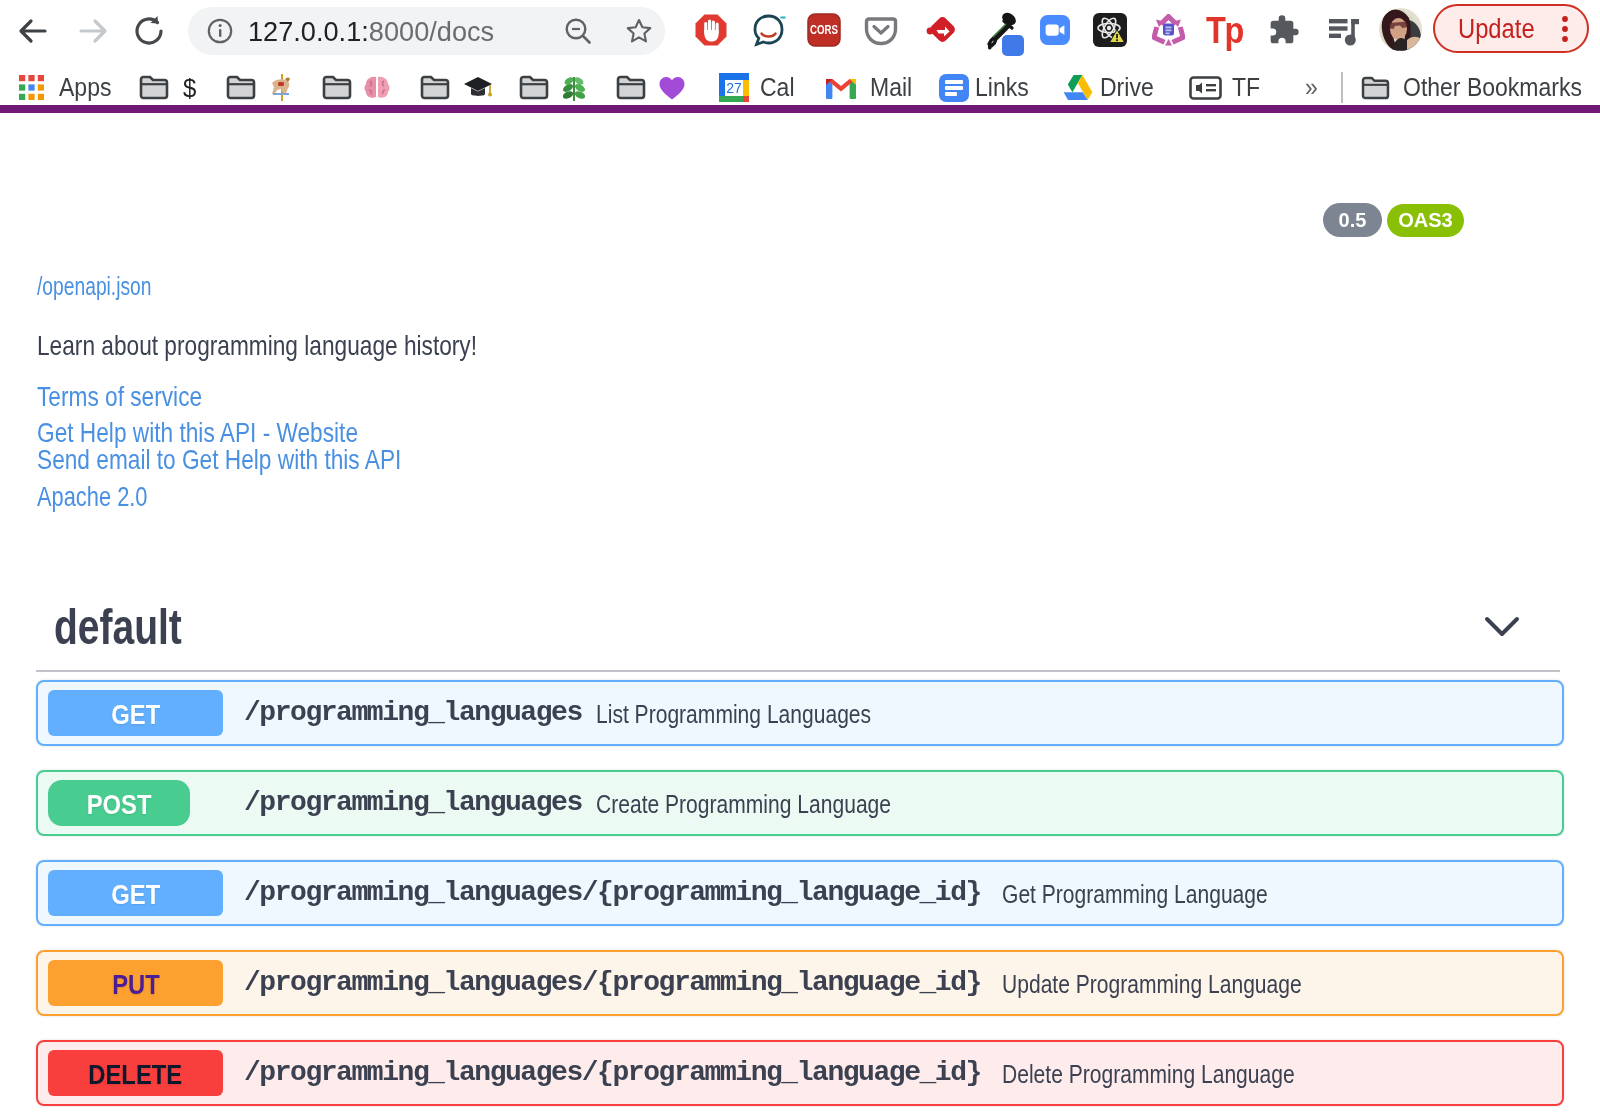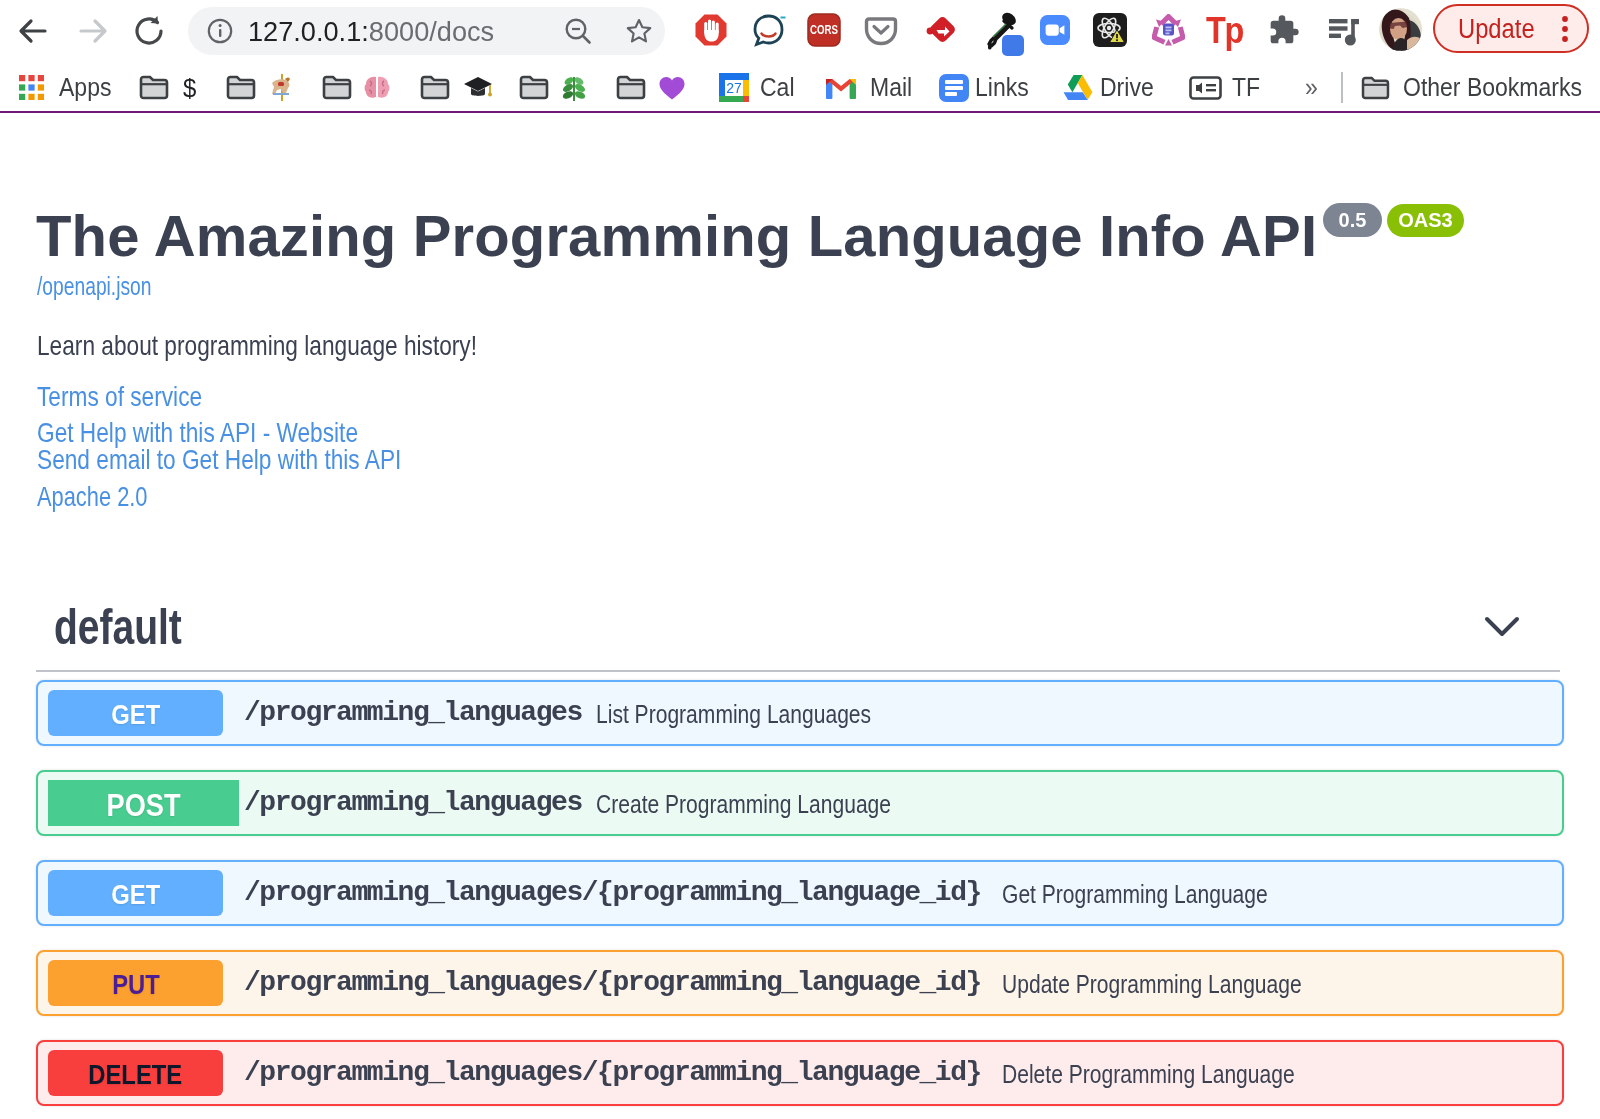--- a/index.html
+++ b/index.html
@@ -163,21 +163,21 @@
 
     <div class="abs" style="left:1433px;top:4px;width:156px;height:49px;border-radius:25px;background:#fdecea;border:2.5px solid #cf2e23;"></div>
     <div class="abs" style="left:1458px;top:16px;font-size:27px;color:#c5221f;line-height:1;transform:scaleX(0.88);transform-origin:0 0;">Update</div>
     <svg class="icon" style="left:1559px;top:15px" width="12" height="30" viewBox="0 0 12 30">
       <circle cx="6" cy="4" r="2.9" fill="#c5221f"></circle>
       <circle cx="6" cy="14" r="2.9" fill="#c5221f"></circle>
       <circle cx="6" cy="24" r="2.9" fill="#c5221f"></circle>
     </svg>
   </div>
 
-  <div class="abs" style="left:0;top:62px;width:1600px;height:51px;background:#fff;border-bottom:2px solid #701a75;">
+  <div class="abs" style="left:0;top:62px;width:1600px;height:51px;background:#fff;border-bottom:8px solid #701a75;">
 
     <svg class="icon" style="left:19px;top:13px" width="25" height="25" viewBox="0 0 25 25">
       <g>
         <rect x="0" y="0" width="6.2" height="6.2" fill="#e8453c"></rect>
           <rect x="9.4" y="0" width="6.2" height="6.2" fill="#e8453c"></rect>
           <rect x="18.8" y="0" width="6.2" height="6.2" fill="#e8453c"></rect>
         <rect x="0" y="9.4" width="6.2" height="6.2" fill="#34a853"></rect>
           <rect x="9.4" y="9.4" width="6.2" height="6.2" fill="#4285f4"></rect>
           <rect x="18.8" y="9.4" width="6.2" height="6.2" fill="#f29900"></rect>
         <rect x="0" y="18.8" width="6.2" height="6.2" fill="#34a853"></rect>
@@ -305,21 +305,20 @@
     <div class="bktext" style="left:1305px;color:#5f6368;">»</div>
     <div class="abs" style="left:1341px;top:10px;width:2px;height:31px;background:#bdc0c3;"></div>
 
     <svg class="icon" style="left:1361px;top:14px" width="29" height="24" viewBox="0 0 30 25">
       <path d="M2 4.5 C2 3 3 2 4.5 2 H11 L14 5 H25.5 C27 5 28 6 28 7.5 V20.5 C28 22 27 23 25.5 23 H4.5 C3 23 2 22 2 20.5 Z" fill="#d2d4d6" stroke="#3c4043" stroke-width="2.6"></path>
       <line x1="2" y1="9.2" x2="28" y2="9.2" stroke="#3c4043" stroke-width="2.2"></line>
     </svg>
     <div class="bktext" style="left:1403px;">Other Bookmarks</div>
   </div>
 
-  <div class="abs" style="left:36px;top:207px;font-size:58px;font-weight:bold;color:#3b4151;line-height:1;letter-spacing:0.15px;">The Amazing Programming Language Info API</div>
   <div class="abs" style="left:1323px;top:203px;width:59px;height:34px;border-radius:17px;background:#7d8492;color:#fff;font-size:20px;font-weight:bold;text-align:center;line-height:34px;">0.5</div>
   <div class="abs" style="left:1387px;top:204px;width:77px;height:33px;border-radius:17px;background:#89bf04;color:#fff;font-size:20px;font-weight:bold;text-align:center;line-height:33px;">OAS3</div>
   <div class="abs" style="left:37px;top:274px;font-size:25px;color:#4990e2;line-height:1;transform:scaleX(0.77);transform-origin:0 0;">/openapi.json</div>
   <div class="abs" style="left:37px;top:332px;font-size:28px;color:#3b4151;line-height:1;transform:scaleX(0.81);transform-origin:0 0;">Learn about programming language history!</div>
   <div class="abs" style="left:37px;top:383px;font-size:28px;color:#4990e2;line-height:1;transform:scaleX(0.81);transform-origin:0 0;">Terms of service</div>
   <div class="abs" style="left:37px;top:419px;font-size:28px;color:#4990e2;line-height:1;transform:scaleX(0.81);transform-origin:0 0;">Get Help with this API - Website</div>
   <div class="abs" style="left:37px;top:446px;font-size:28px;color:#4990e2;line-height:1;transform:scaleX(0.81);transform-origin:0 0;">Send email to Get Help with this API</div>
   <div class="abs" style="left:37px;top:483px;font-size:28px;color:#4990e2;line-height:1;transform:scaleX(0.78);transform-origin:0 0;">Apache 2.0</div>
 
   <div class="abs" style="left:54px;top:602px;font-size:50px;font-weight:bold;color:#3b4151;line-height:1;transform:scaleX(0.78);transform-origin:0 0;">default</div>
@@ -327,21 +326,21 @@
     <path d="M3 3 L18 18 L33 3" stroke="#3b4151" stroke-width="4" fill="none" stroke-linecap="round" stroke-linejoin="round"></path>
   </svg>
   <div class="abs" style="left:36px;top:670px;width:1524px;height:2px;background:#bfc3c9;"></div>
 
   <div class="abs" style="left:36px;top:680px;width:1528px;height:66px;border:2px solid #61affe;background:#eff7ff;border-radius:8px;box-shadow:0 0 3px rgba(0,0,0,.12);"></div>
   <div class="abs" style="left:48px;top:690px;width:175px;height:46px;border-radius:6px;background:#61affe;color:#fff;font-size:28px;font-weight:bold;text-align:center;line-height:50px;text-shadow:0 1px 2px rgba(0,0,0,.1);"><span style="display:inline-block;transform:scaleX(0.85);">GET</span></div>
   <div class="abs" style="left:244px;top:699px;font-family:'Liberation Mono',monospace;font-weight:bold;font-size:28px;letter-spacing:-1.45px;color:#3b4151;line-height:1;">/programming_languages</div>
   <div class="abs" style="left:596px;top:701px;font-size:26px;color:#3b4151;line-height:1;transform:scaleX(0.81);transform-origin:0 0;">List Programming Languages</div>
 
   <div class="abs" style="left:36px;top:770px;width:1528px;height:66px;border:2px solid #49cc90;background:#ecfaf4;border-radius:8px;box-shadow:0 0 3px rgba(0,0,0,.12);"></div>
-  <div class="abs" style="left:48px;top:780px;width:191px;height:46px;border-radius:0;background:#49cc90;color:#fff;font-size:32px;font-weight:bold;text-align:center;line-height:50px;text-shadow:0 1px 2px rgba(0,0,0,.1);"><span style="display:inline-block;transform:scaleX(0.85);">POST</span></div>
+  <div class="abs" style="left:48px;top:780px;width:142px;height:46px;border-radius:14px;background:#49cc90;color:#fff;font-size:28px;font-weight:bold;text-align:center;line-height:50px;text-shadow:0 1px 2px rgba(0,0,0,.1);"><span style="display:inline-block;transform:scaleX(0.85);">POST</span></div>
   <div class="abs" style="left:244px;top:789px;font-family:'Liberation Mono',monospace;font-weight:bold;font-size:28px;letter-spacing:-1.45px;color:#3b4151;line-height:1;">/programming_languages</div>
   <div class="abs" style="left:596px;top:791px;font-size:26px;color:#3b4151;line-height:1;transform:scaleX(0.81);transform-origin:0 0;">Create Programming Language</div>
 
   <div class="abs" style="left:36px;top:860px;width:1528px;height:66px;border:2px solid #61affe;background:#eff7ff;border-radius:8px;box-shadow:0 0 3px rgba(0,0,0,.12);"></div>
   <div class="abs" style="left:48px;top:870px;width:175px;height:46px;border-radius:6px;background:#61affe;color:#fff;font-size:28px;font-weight:bold;text-align:center;line-height:50px;text-shadow:0 1px 2px rgba(0,0,0,.1);"><span style="display:inline-block;transform:scaleX(0.85);">GET</span></div>
   <div class="abs" style="left:244px;top:879px;font-family:'Liberation Mono',monospace;font-weight:bold;font-size:28px;letter-spacing:-1.45px;color:#3b4151;line-height:1;">/programming_languages/{programming_language_id}</div>
   <div class="abs" style="left:1002px;top:881px;font-size:26px;color:#3b4151;line-height:1;transform:scaleX(0.81);transform-origin:0 0;">Get Programming Language</div>
 
   <div class="abs" style="left:36px;top:950px;width:1528px;height:66px;border:2px solid #fca130;background:#fef5ea;border-radius:8px;box-shadow:0 0 3px rgba(0,0,0,.12);"></div>
   <div class="abs" style="left:48px;top:960px;width:175px;height:46px;border-radius:6px;background:#fca130;color:#4c1d95;font-size:28px;font-weight:bold;text-align:center;line-height:50px;text-shadow:0 1px 2px rgba(0,0,0,.1);"><span style="display:inline-block;transform:scaleX(0.85);">PUT</span></div>

